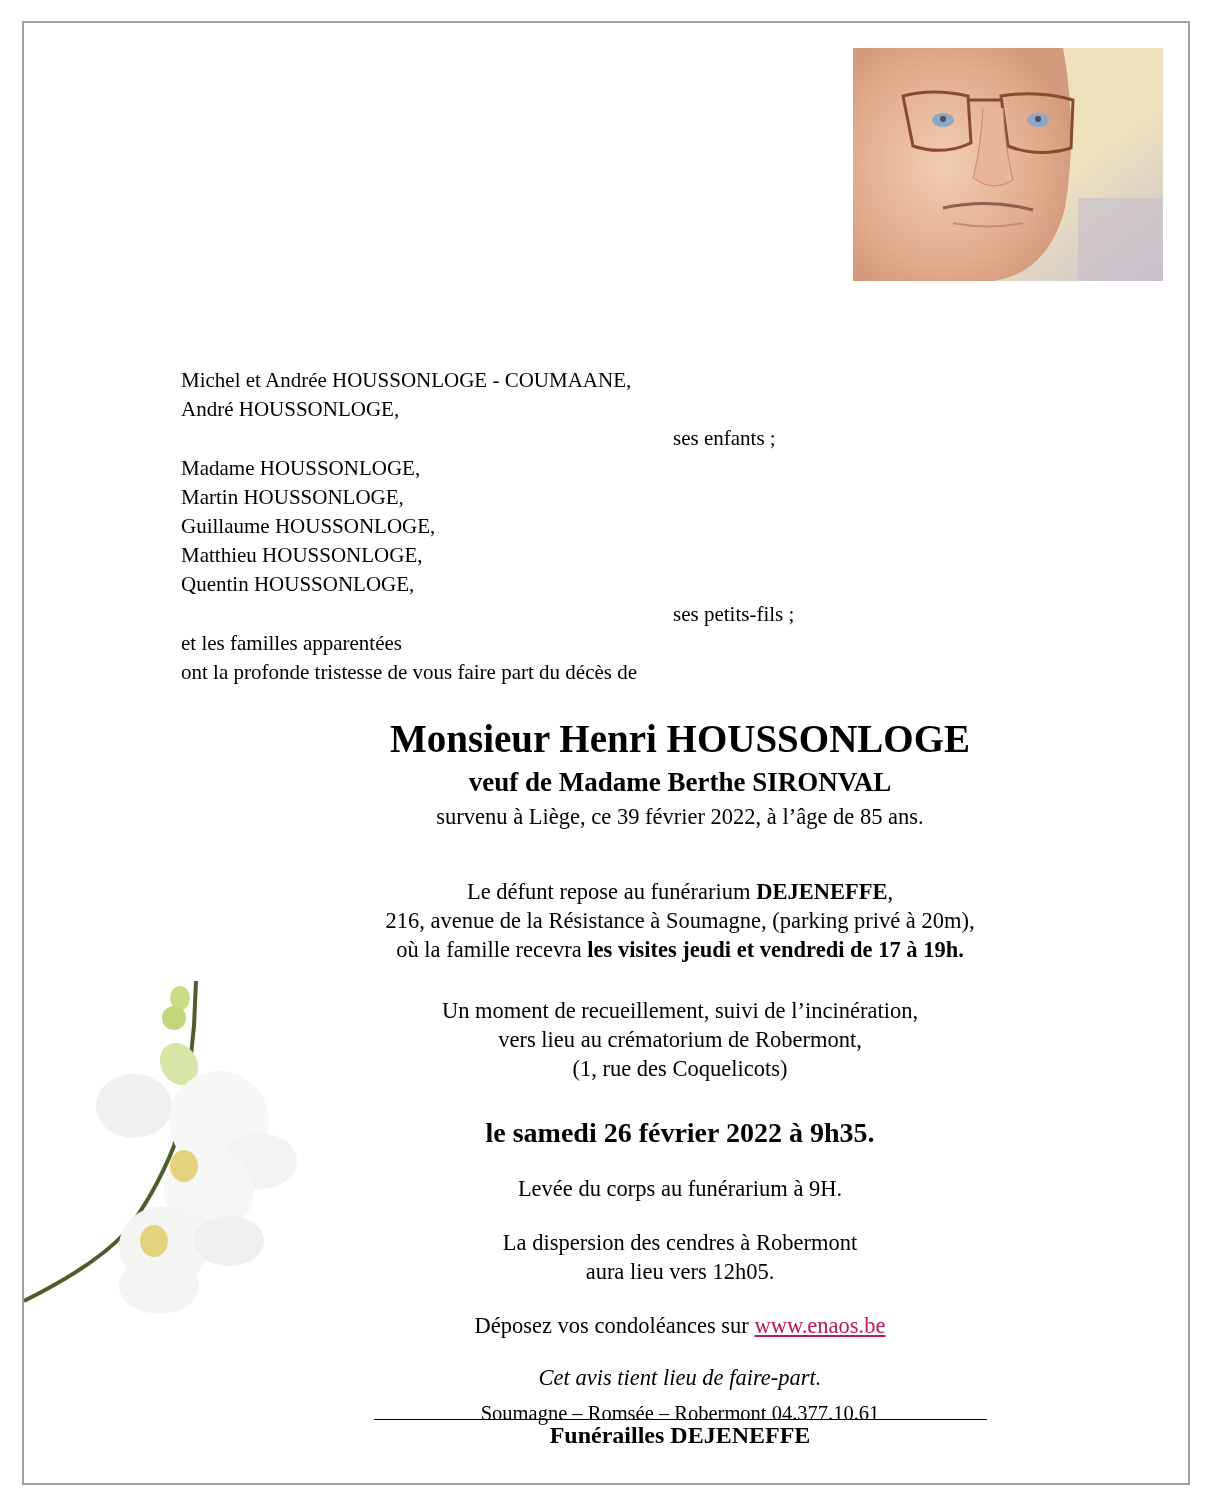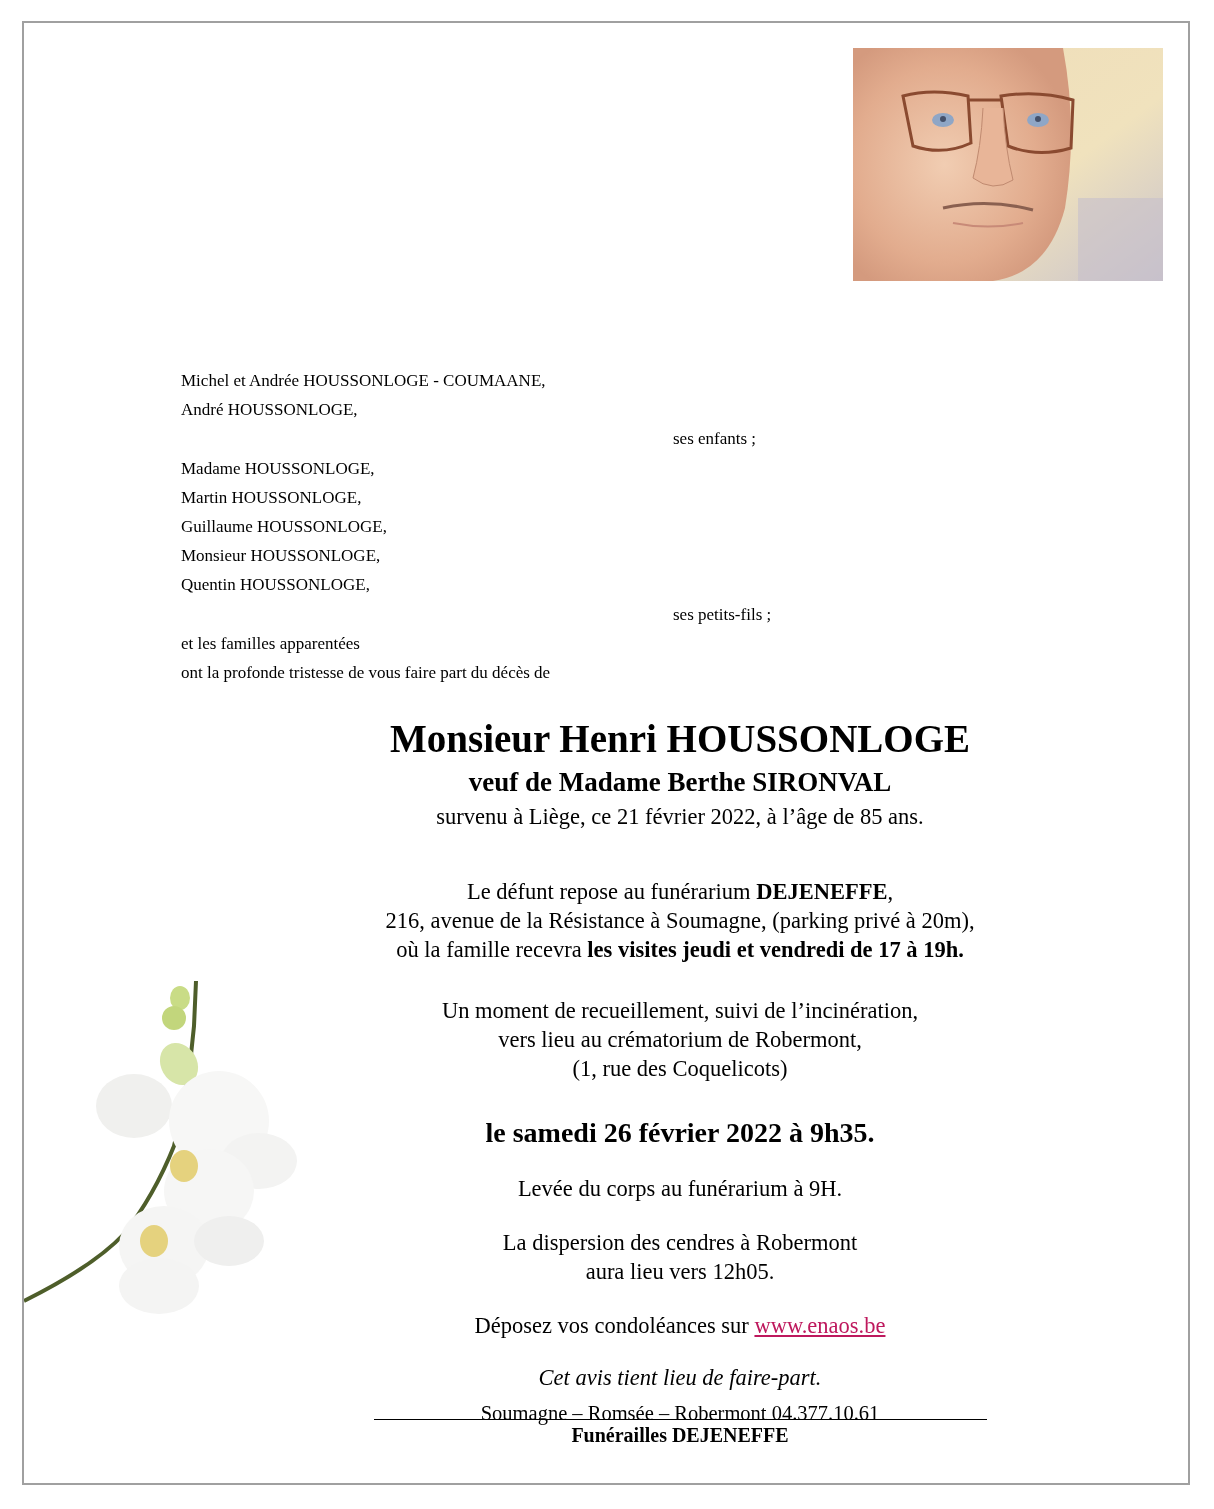--- a/index.html
+++ b/index.html
@@ -2,33 +2,33 @@
 <html><head>
   <meta charset="utf-8">
   <style>
     html, body { margin: 0; padding: 0; background: #ffffff; }
     body { width: 1214px; height: 1509px; position: relative; overflow: hidden;
            font-family: "Liberation Serif", "DejaVu Serif", serif; color: #000; }
     .page-border { position: absolute; left: 22px; top: 21px; width: 1168px; height: 1464px;
                    border: 2px solid #a0a0a0; box-sizing: border-box; }
     .portrait { position: absolute; left: 853px; top: 48px; width: 310px; height: 233px; overflow: hidden; }
     .orchid { position: absolute; left: 24px; top: 966px; width: 305px; height: 350px; overflow: hidden; }
-    .family { position: absolute; left: 181px; top: 366px; font-size: 17px; line-height: 29.2px; }
+    .family { position: absolute; left: 181px; top: 366px; font-size: 21px; line-height: 29.2px; }
     .family .line { white-space: nowrap; }
     .family .rel { padding-left: 492px; }
     .center { position: absolute; left: 340px; width: 680px; text-align: center; white-space: nowrap; }
     .t22 { font-size: 22.5px; line-height: 29.2px; }
     .name { top: 716px; font-size: 39px; font-weight: bold; line-height: 46px; }
     .widow { top: 766px; font-size: 27px; font-weight: bold; line-height: 32px; }
     .b { font-weight: bold; }
     .date-big { font-size: 28px; font-weight: bold; line-height: 34px; }
     a.link { color: #be185d; text-decoration: underline; text-align: right; }
     .italic { font-style: italic; }
     .hr { position: absolute; left: 374px; top: 1419px; width: 613px; height: 0; border-top: 1.5px solid #000; }
-    .footer-title { font-size: 20px; font-weight: bold; line-height: 26px; }
+    .footer-title { font-size: 24px; font-weight: bold; line-height: 26px; }
     .footer-sub { font-size: 20.5px; line-height: 28px; }
   </style>
 </head>
 <body>
 
 <div class="page-border"></div>
 
 <div class="portrait">
   <svg width="310" height="233" viewBox="0 0 310 233" xmlns="http://www.w3.org/2000/svg">
     <defs>
@@ -59,30 +59,30 @@
   </svg>
 </div>
 
 <div class="family">
   <div class="line">Michel et Andrée HOUSSONLOGE - COUMAANE,</div>
   <div class="line">André HOUSSONLOGE,</div>
   <div class="line rel">ses enfants ;</div>
   <div class="line">Madame HOUSSONLOGE,</div>
   <div class="line">Martin HOUSSONLOGE,</div>
   <div class="line">Guillaume HOUSSONLOGE,</div>
-  <div class="line">Monsieur HOUSSONLOGE,</div>
+  <div class="line">Matthieu HOUSSONLOGE,</div>
   <div class="line">Quentin HOUSSONLOGE,</div>
   <div class="line rel">ses petits-fils ;</div>
   <div class="line">et les familles apparentées</div>
   <div class="line">ont la profonde tristesse de vous faire part du décès de</div>
 </div>
 
 <div class="center name">Monsieur Henri HOUSSONLOGE</div>
 <div class="center widow">veuf de Madame Berthe SIRONVAL</div>
-<div class="center t22" style="top:802px;">survenu à Liège, ce 21 février 2022, à l’âge de 85 ans.</div>
+<div class="center t22" style="top:802px;">survenu à Liège, ce 39 février 2022, à l’âge de 85 ans.</div>
 
 <div class="center t22" style="top:877px;">
   <div><span>Le défunt repose au funérarium </span><span class="b">DEJENEFFE</span><span>,</span></div>
   <div>216, avenue de la Résistance à Soumagne, (parking privé à 20m),</div>
   <div><span>où la famille recevra </span><span class="b">les visites jeudi et vendredi de 17 à 19h.</span></div>
 </div>
 
 <div class="center t22" style="top:996px;">
   <div>Un moment de recueillement, suivi de l’incinération,</div>
   <div>vers lieu au crématorium de Robermont,</div>

